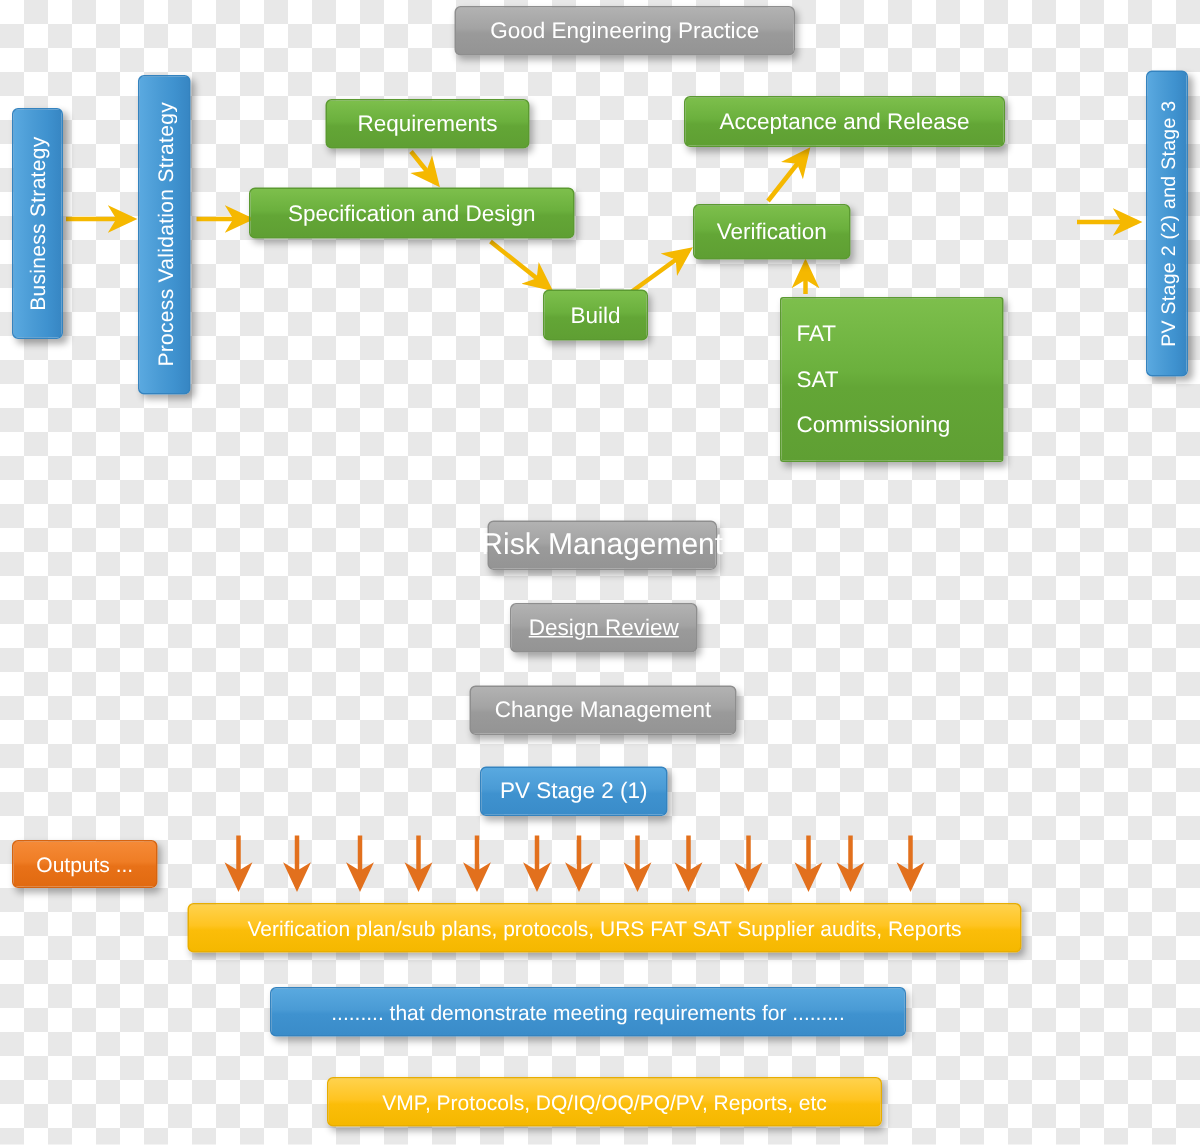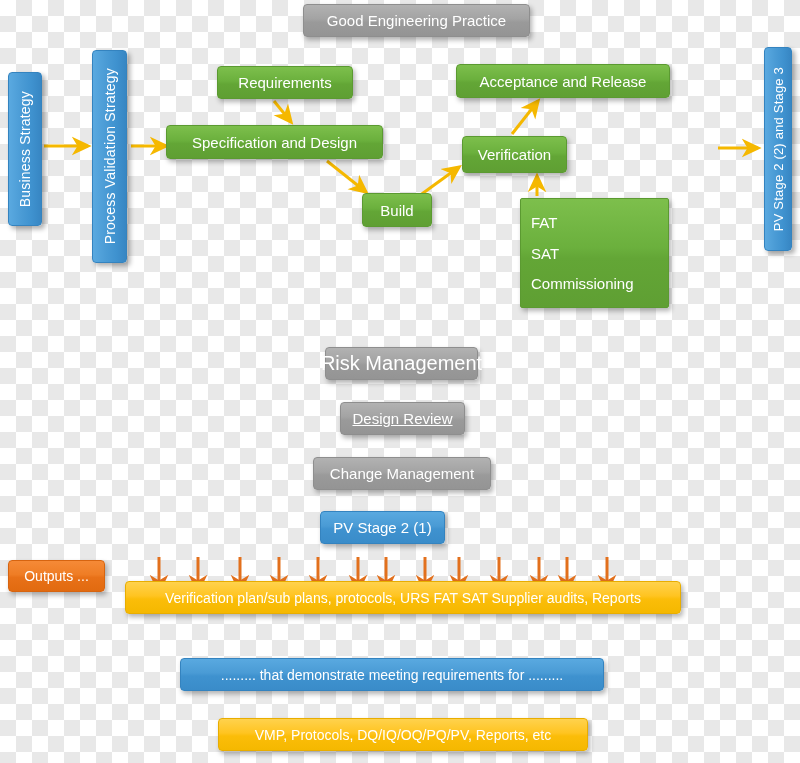--- a/index.html
+++ b/index.html
@@ -163,21 +163,21 @@
   </div>
 
   <div class="node blue center" style="left:320px;top:511px;width:125px;height:33px;font-size:15px;">
     <span>PV Stage 2 (1)</span>
   </div>
 
   <div class="node orange center" style="left:8px;top:560px;width:97px;height:32px;font-size:14px;">
     <span>Outputs ...</span>
   </div>
 
-  <div class="node yellow center" style="left:125px;top:581px;width:556px;height:33px;font-size:14px;">
+  <div class="node yellow center" style="left:125px;top:602px;width:556px;height:33px;font-size:14px;">
     <span>Verification plan/sub plans, protocols, URS FAT SAT Supplier audits, Reports</span>
   </div>
 
   <div class="node blue center" style="left:180px;top:658px;width:424px;height:33px;font-size:14px;">
     <span>......... that demonstrate meeting requirements for .........</span>
   </div>
 
   <div class="node yellow center" style="left:218px;top:718px;width:370px;height:33px;font-size:14px;">
     <span>VMP, Protocols, DQ/IQ/OQ/PQ/PV, Reports, etc</span>
   </div>

